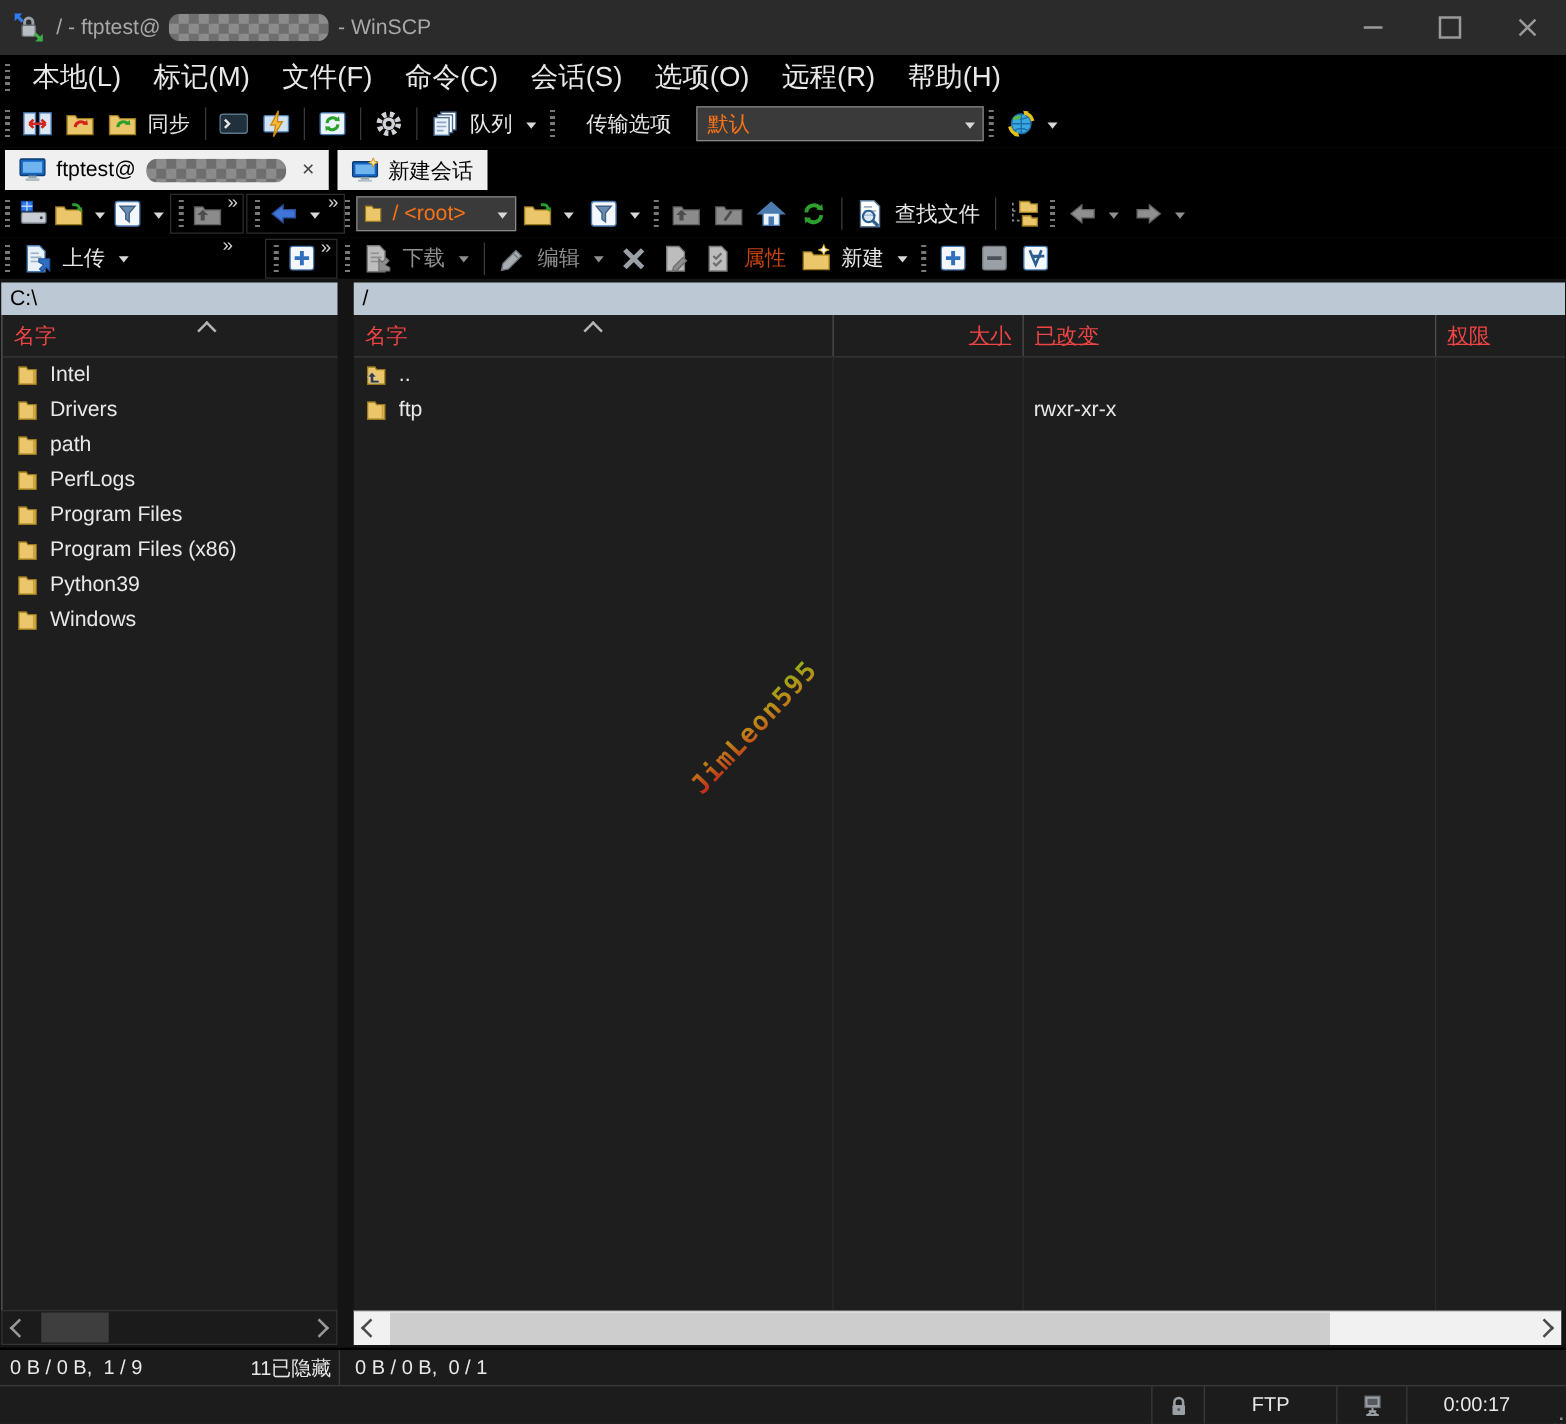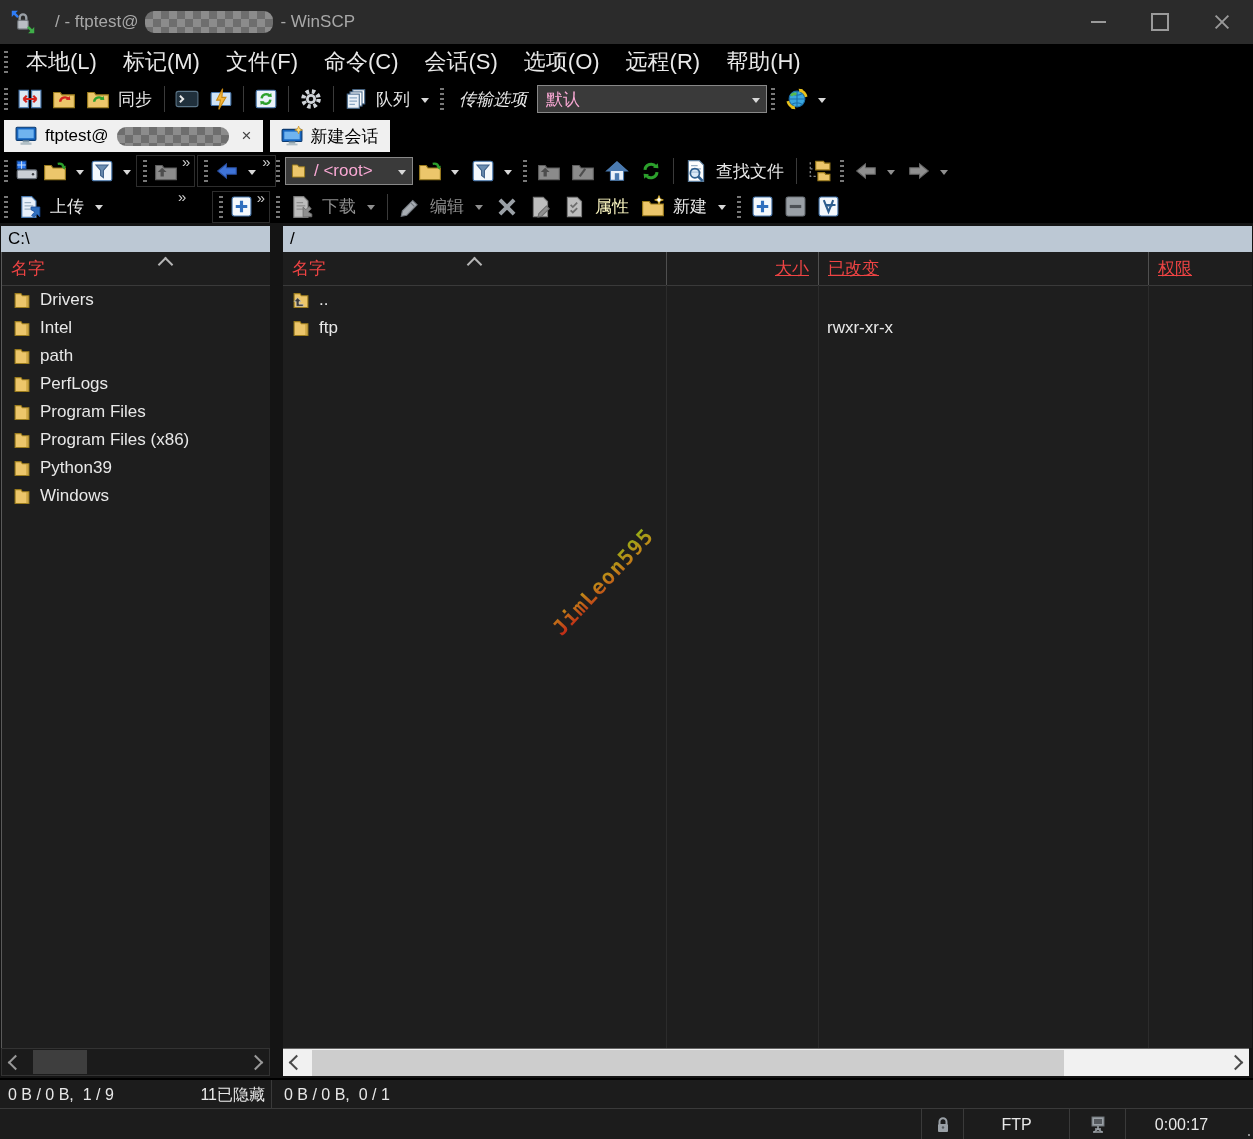--- a/index.html
+++ b/index.html
@@ -1,21 +1,21 @@
 <!DOCTYPE html>
 <html><head>
 <meta charset="utf-8">
 <style>
   html,body{margin:0;padding:0;background:#444;}
   .app{position:relative;width:1253px;height:1139px;background:#141414;overflow:hidden;
        font-family:"Liberation Sans",sans-serif;color:#e8e8e8;}
   .pre{white-space:pre;}
 
   
-  .titlebar{position:absolute;top:0;left:0;right:0;height:44px;background:#2b2b2b;display:flex;align-items:center;gap:10px;}
+  .titlebar{position:absolute;top:0;left:0;right:0;height:44px;background:#2b2b2b;display:flex;align-items:center;}
   .titlebar .ticon{margin:0 9px 0 10px;display:flex;}
   .title-text{color:#a8a8a8;font-size:17px;display:flex;align-items:center;gap:7px;}
   .censor{display:inline-block;width:128px;height:22px;border-radius:9px;
           background-image:linear-gradient(45deg,#8c8c8c 25%,transparent 25%,transparent 75%,#8c8c8c 75%),
                            linear-gradient(45deg,#8c8c8c 25%,#6e6e6e 25%,#6e6e6e 75%,#8c8c8c 75%);
           background-size:16px 16px;background-position:0 0,8px 8px;}
   .censor.small{width:112px;height:19px;}
   .win-controls{margin-left:auto;display:flex;height:100%;}
   .win-btn{width:62px;display:flex;align-items:center;justify-content:center;}
   .glyph-min{width:15px;border-bottom:2px solid #9a9a9a;}
@@ -33,21 +33,21 @@
   .toolbar{position:absolute;left:0;right:0;background:#000;display:flex;align-items:center;font-size:17px;}
   .toolbar1{top:80px;height:38px;}
   .tbtn{display:flex;align-items:center;gap:6px;padding:2px 4px;border:1px solid transparent;}
   .tbtn .lbl{margin:0 2px;}
   .dis{color:#8f8f8f;}
   .dd{width:0;height:0;border-left:4px solid transparent;border-right:4px solid transparent;border-top:5px solid #d8d8d8;margin:2px 2px 0 3px;}
   .dis .dd{border-top-color:#8f8f8f;}
   .over{color:#cfcfcf;font-size:15px;align-self:flex-start;line-height:12px;margin:0 2px;}
   .group{display:flex;align-items:center;border:1px solid #2d2d2d;height:32px;box-sizing:border-box;padding:0 2px;margin:0 1px;}
   .combo{display:flex;align-items:center;background:#3a3a3a;border:1px solid #888;height:28px;box-sizing:border-box;
-         padding:0 4px 0 8px;gap:8px;color:#f9a8d4;min-width:120px;}
+         padding:0 4px 0 8px;gap:8px;color:#f97316;min-width:120px;}
   .combo .dd{margin-left:auto;}
   .combo-wide{width:230px;}
 
   
   .tabbar{position:absolute;top:118px;left:0;right:0;height:34px;background:#000;display:flex;align-items:flex-end;padding-left:4px;gap:7px;}
   .tab{height:32px;background:#f0f0f0;color:#000;display:flex;align-items:center;gap:8px;padding:0 11px;font-size:17px;margin-top:40px;}
   .tab-close{color:#444;font-size:17px;margin-left:5px;}
 
   .dirbar{top:152px;height:38px;}
   .cmdbar{top:190px;height:33px;}
@@ -246,21 +246,21 @@
           <rect x="5.5" y="4.5" width="11" height="13" fill="#fff" stroke="#47698c"></rect>
           <rect x="3" y="6.5" width="11" height="13" fill="#eaf1f8" stroke="#47698c"></rect>
           <path d="M5 10 h7 M5 13 h7 M5 16 h5" stroke="#8aa8c4" stroke-width="1.2"></path>
         </svg>
       </span>
       <span class="lbl">队列</span>
       <span class="dd"></span>
     </span>
 
     <span class="grip"></span>
-    <span class="lbl" style="margin:0 10px;font-style:italic;">传输选项</span>
+    <span class="lbl" style="margin:0 20px;">传输选项</span>
     <span class="combo combo-wide">
       <span>默认</span>
       <span class="dd"></span>
     </span>
 
     <span class="grip"></span>
     <span class="tbtn">
       <span class="icon">
         <svg width="24" height="24" viewBox="0 0 22 22">
           <circle cx="11" cy="11" r="7.2" fill="#3aa7e0" stroke="#1b6fa8"></circle>
@@ -538,21 +538,21 @@
           </svg>
         </span>
       </span>
       <span class="tbtn dis">
         <span class="icon">
           <svg width="24" height="24" viewBox="0 0 22 22">
             <path d="M4 2 h9 l4 4 V20 H4z" fill="#bdbdbd" stroke="#7a7a7a"></path>
             <path d="M7 9 l2 2 4 -4 M7 14 l2 2 4 -4" stroke="#6d6d6d" stroke-width="1.6" fill="none"></path>
           </svg>
         </span>
-        <span class="lbl" style="color:#fef9c3;">属性</span>
+        <span class="lbl" style="color:#c2410c;">属性</span>
       </span>
       <span class="tbtn">
         <span class="icon">
           <svg width="24" height="24" viewBox="0 0 22 22">
             <path d="M1.5 6 h6 l1.6 2.2 H20.5 V19 H1.5z" fill="#ecc66b" stroke="#9a7b1c"></path>
             <polygon points="16.5,0.5 17.6,3.4 20.5,4.5 17.6,5.6 16.5,8.5 15.4,5.6 12.5,4.5 15.4,3.4" fill="#fff" stroke="#d9a90f" stroke-width="0.7"></polygon>
           </svg>
         </span>
         <span class="lbl">新建</span>
         <span class="dd"></span>
@@ -598,30 +598,30 @@
       <span class="hcell">名字</span>
       <span class="sort-asc" style="left:158px;"></span>
     </div>
     <div class="frow">
       <span class="fico">
           <svg width="18" height="17" viewBox="0 0 16 16">
             <path d="M1.5 1.5 h5.5 l1.3 2 H14.5 V14.5 H1.5z" fill="#ecc66b" stroke="#9a7b1c"></path>
             <path d="M12.8 3.7 V14.3" stroke="#c9a23f" stroke-width="1.4"></path>
           </svg>
         </span>
-      <span>Drivers</span>
+      <span>Intel</span>
     </div>
     <div class="frow">
       <span class="fico">
           <svg width="18" height="17" viewBox="0 0 16 16">
             <path d="M1.5 1.5 h5.5 l1.3 2 H14.5 V14.5 H1.5z" fill="#ecc66b" stroke="#9a7b1c"></path>
             <path d="M12.8 3.7 V14.3" stroke="#c9a23f" stroke-width="1.4"></path>
           </svg>
         </span>
-      <span>Intel</span>
+      <span>Drivers</span>
     </div>
     <div class="frow">
       <span class="fico">
           <svg width="18" height="17" viewBox="0 0 16 16">
             <path d="M1.5 1.5 h5.5 l1.3 2 H14.5 V14.5 H1.5z" fill="#ecc66b" stroke="#9a7b1c"></path>
             <path d="M12.8 3.7 V14.3" stroke="#c9a23f" stroke-width="1.4"></path>
           </svg>
         </span>
       <span>path</span>
     </div>

